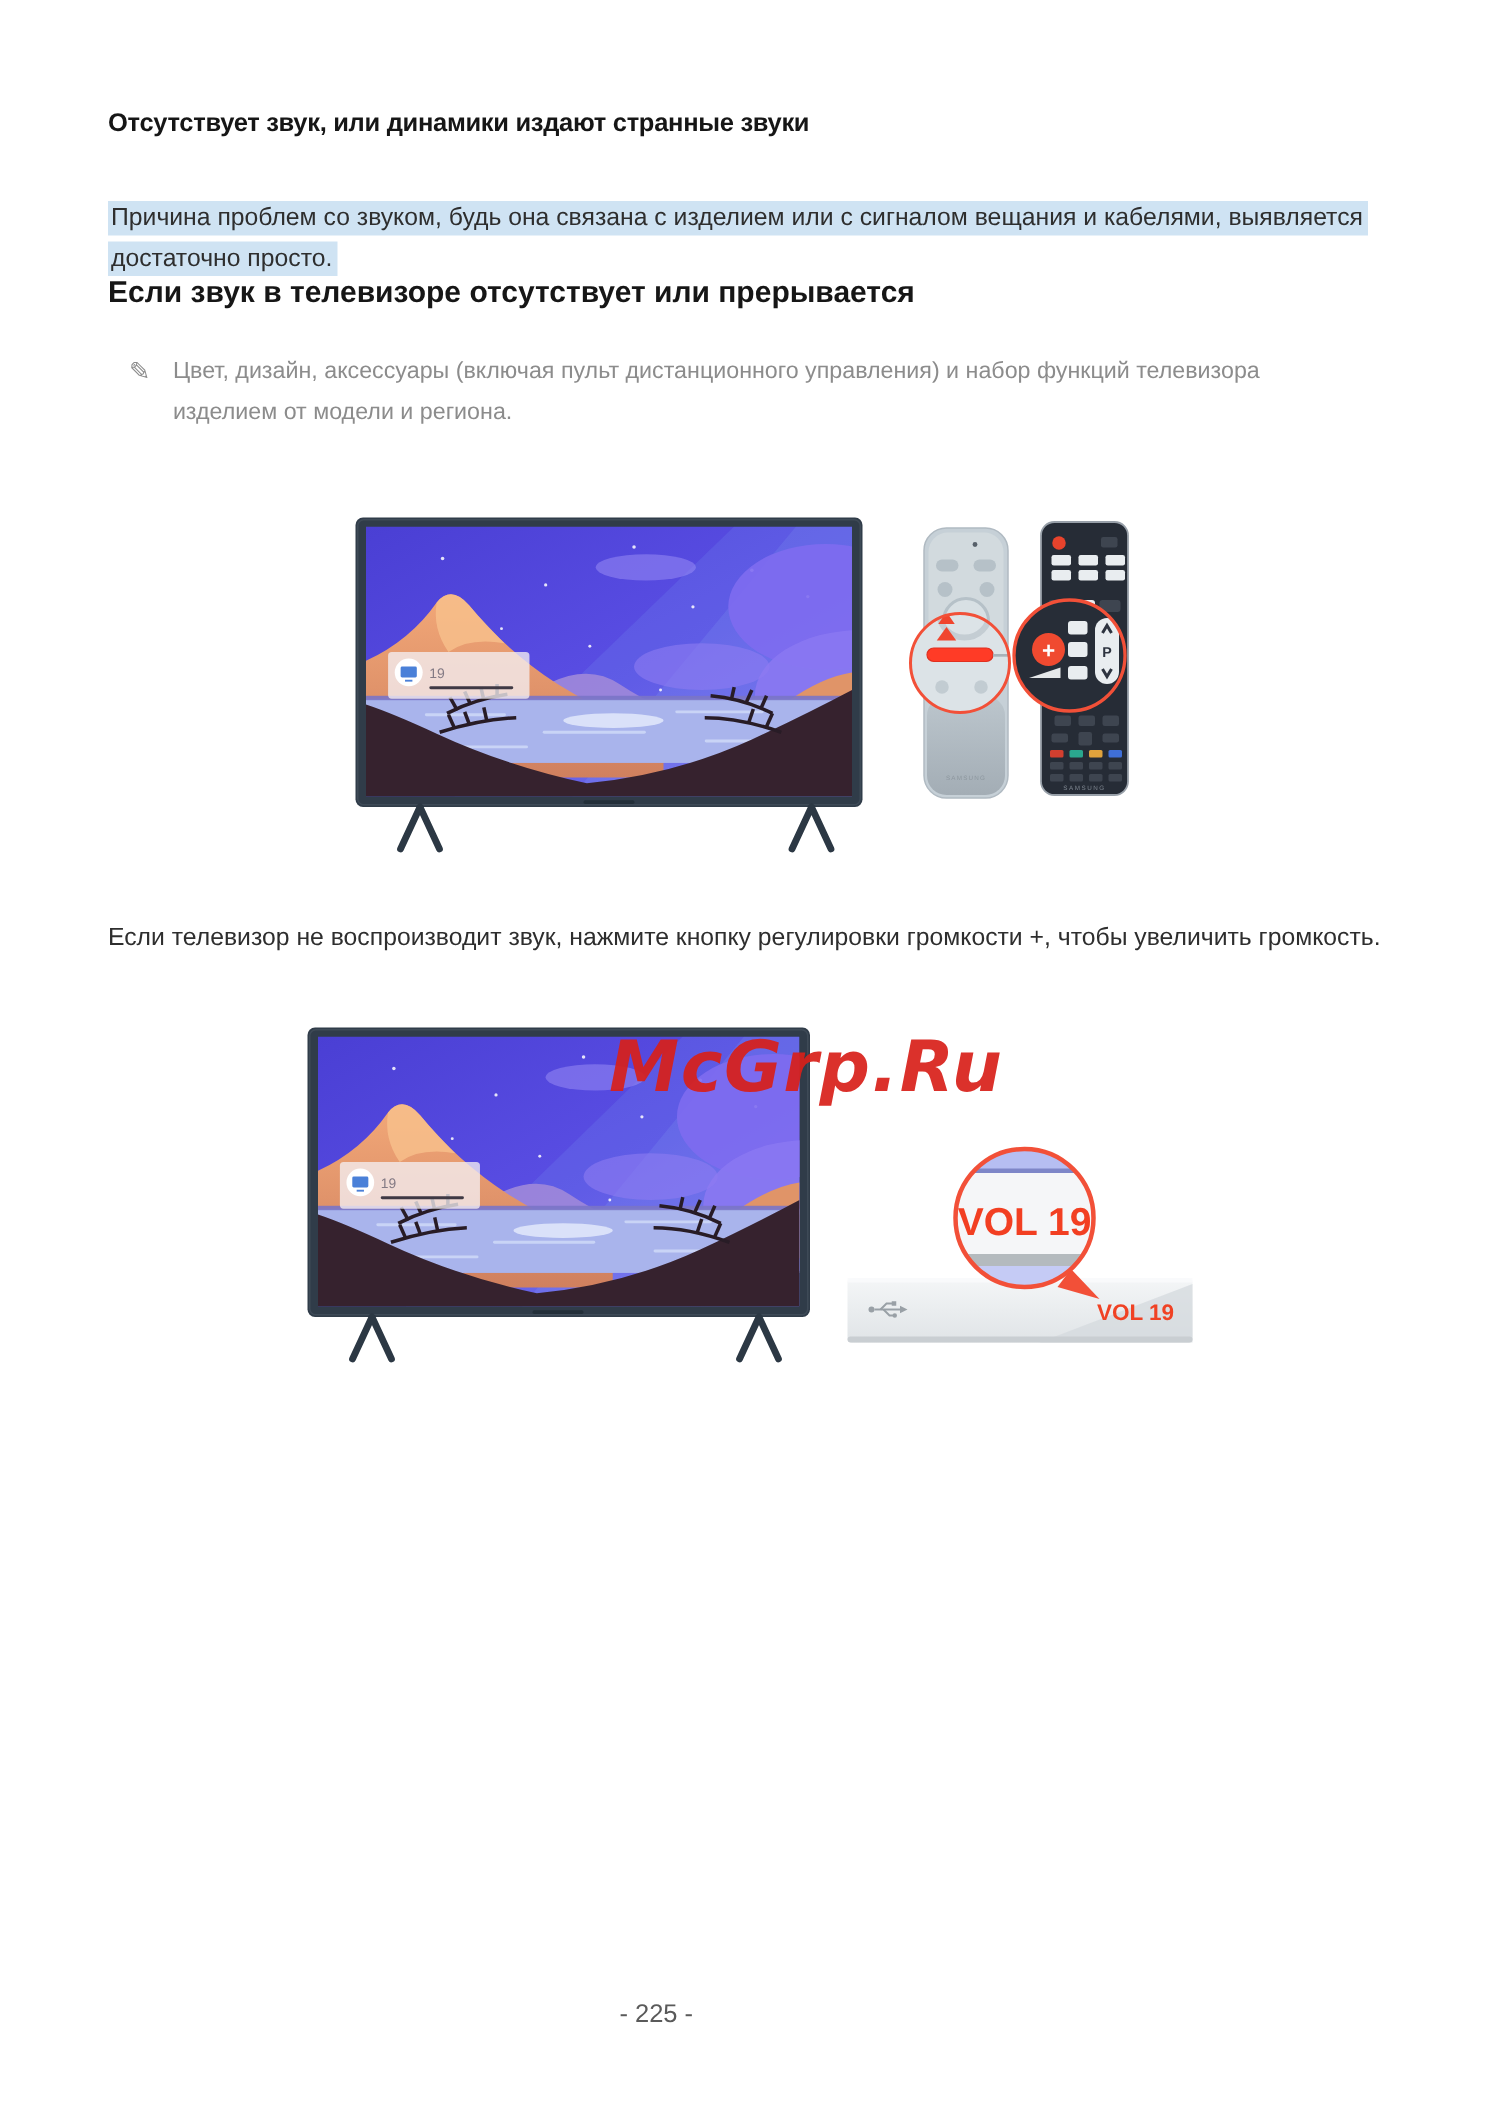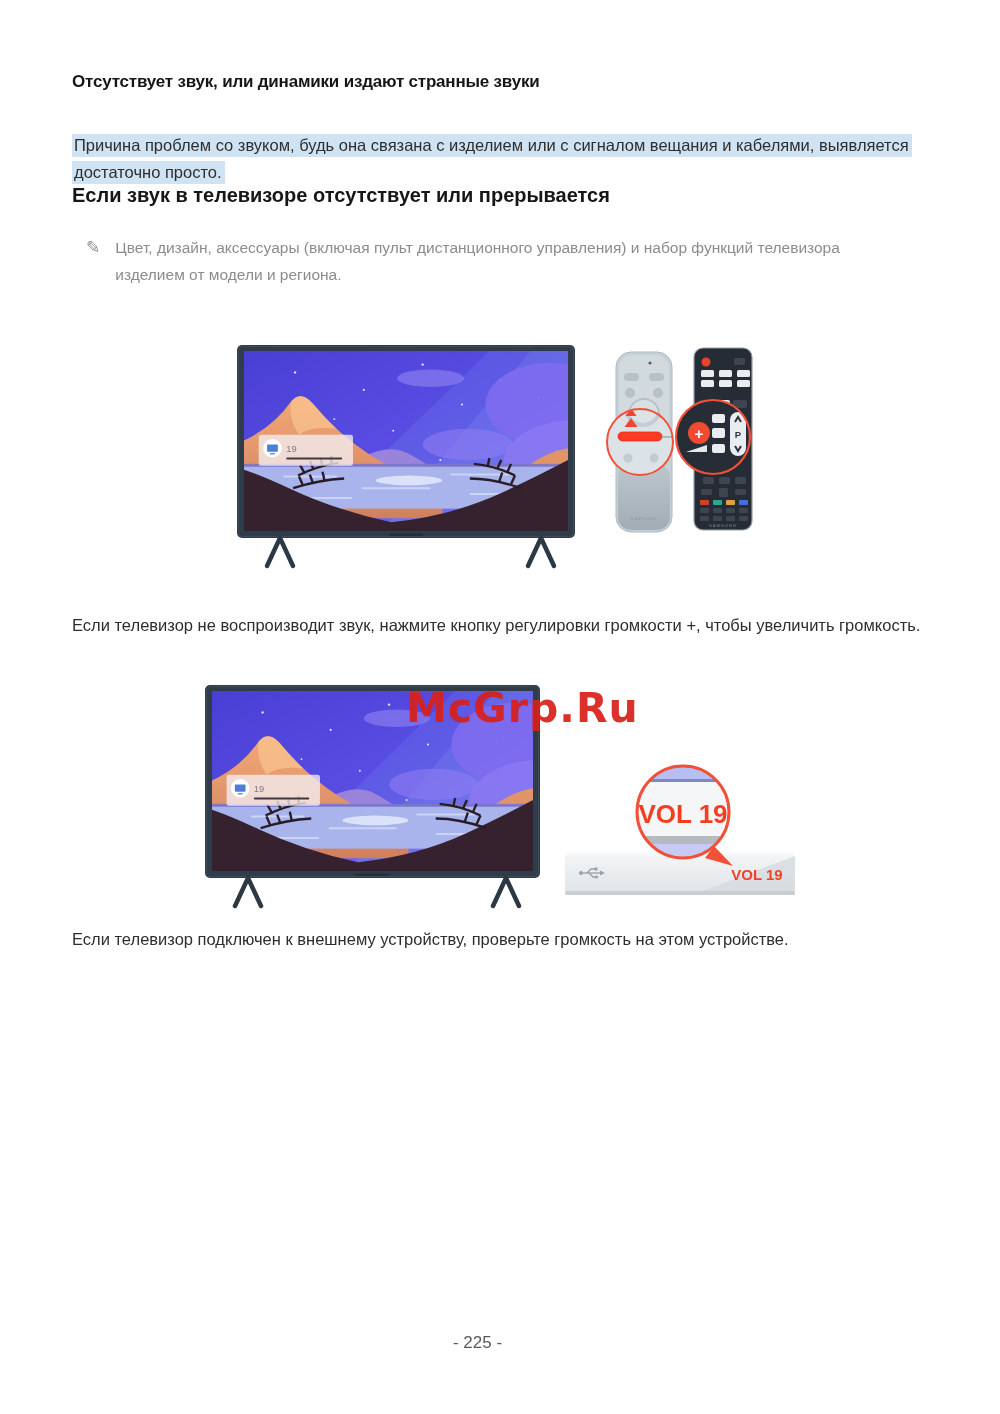--- a/index.html
+++ b/index.html
@@ -33,26 +33,26 @@
     position:absolute;left:72px;margin:0;white-space:nowrap;
     font-size:16.5px;color:#2e2e2e;
   }
   .para1{top:592px;margin-top:24px;}
   .para2{top:930px;}
   .illus{position:absolute;left:0;display:block;}
   .illus1{top:340px;}
   .illus2{top:665px;}
   .watermark{
     position:absolute;left:406px;top:684px;margin:0;
-    font-family:"DejaVu Sans", sans-serif;font-weight:bold;
-    font-size:41px;color:#d8201a;letter-spacing:1px;opacity:0.92;
+    font-family:"DejaVu Sans", sans-serif;font-style:italic;font-weight:bold;
+    font-size:47px;color:#d8201a;letter-spacing:1px;opacity:0.92;
   }
   .footer{
     position:absolute;left:0;top:1333px;width:875px;text-align:center;
-    font-size:17px;color:#5a5a5a;padding-left:40px;
+    font-size:17px;color:#5a5a5a;
   }
 </style>
 </head>
 <body>
 
 <div class="page">
 
   <h1 class="title">Отсутствует звук, или динамики издают странные звуки</h1>
 
   <p class="intro"><span class="hl">Причина проблем со звуком, будь она связана с изделием или с сигналом вещания и кабелями, выявляется достаточно просто.</span></p>
@@ -294,17 +294,16 @@
         <rect x="633" y="179" width="100" height="18" fill="#c5cbf5"></rect>
         <text x="683" y="158" font-size="26" font-weight="bold" text-anchor="middle" fill="#f23f22">VOL 19</text>
       </g>
       <polygon points="714,181 733,201 705,193" fill="#f25038"></polygon>
       <circle cx="683" cy="147" r="46" fill="none" stroke="#f25038" stroke-width="3"></circle>
     </g>
   </svg>
 
   <p class="watermark">McGrp.Ru</p>
 
-  <p class="para para2">Если телевизор подключен к внешнему устройству, проверьте громкость на этом устройстве.</p>
 
   <div class="footer">- 225 -</div>
 
 </div>
 
 </body></html>

